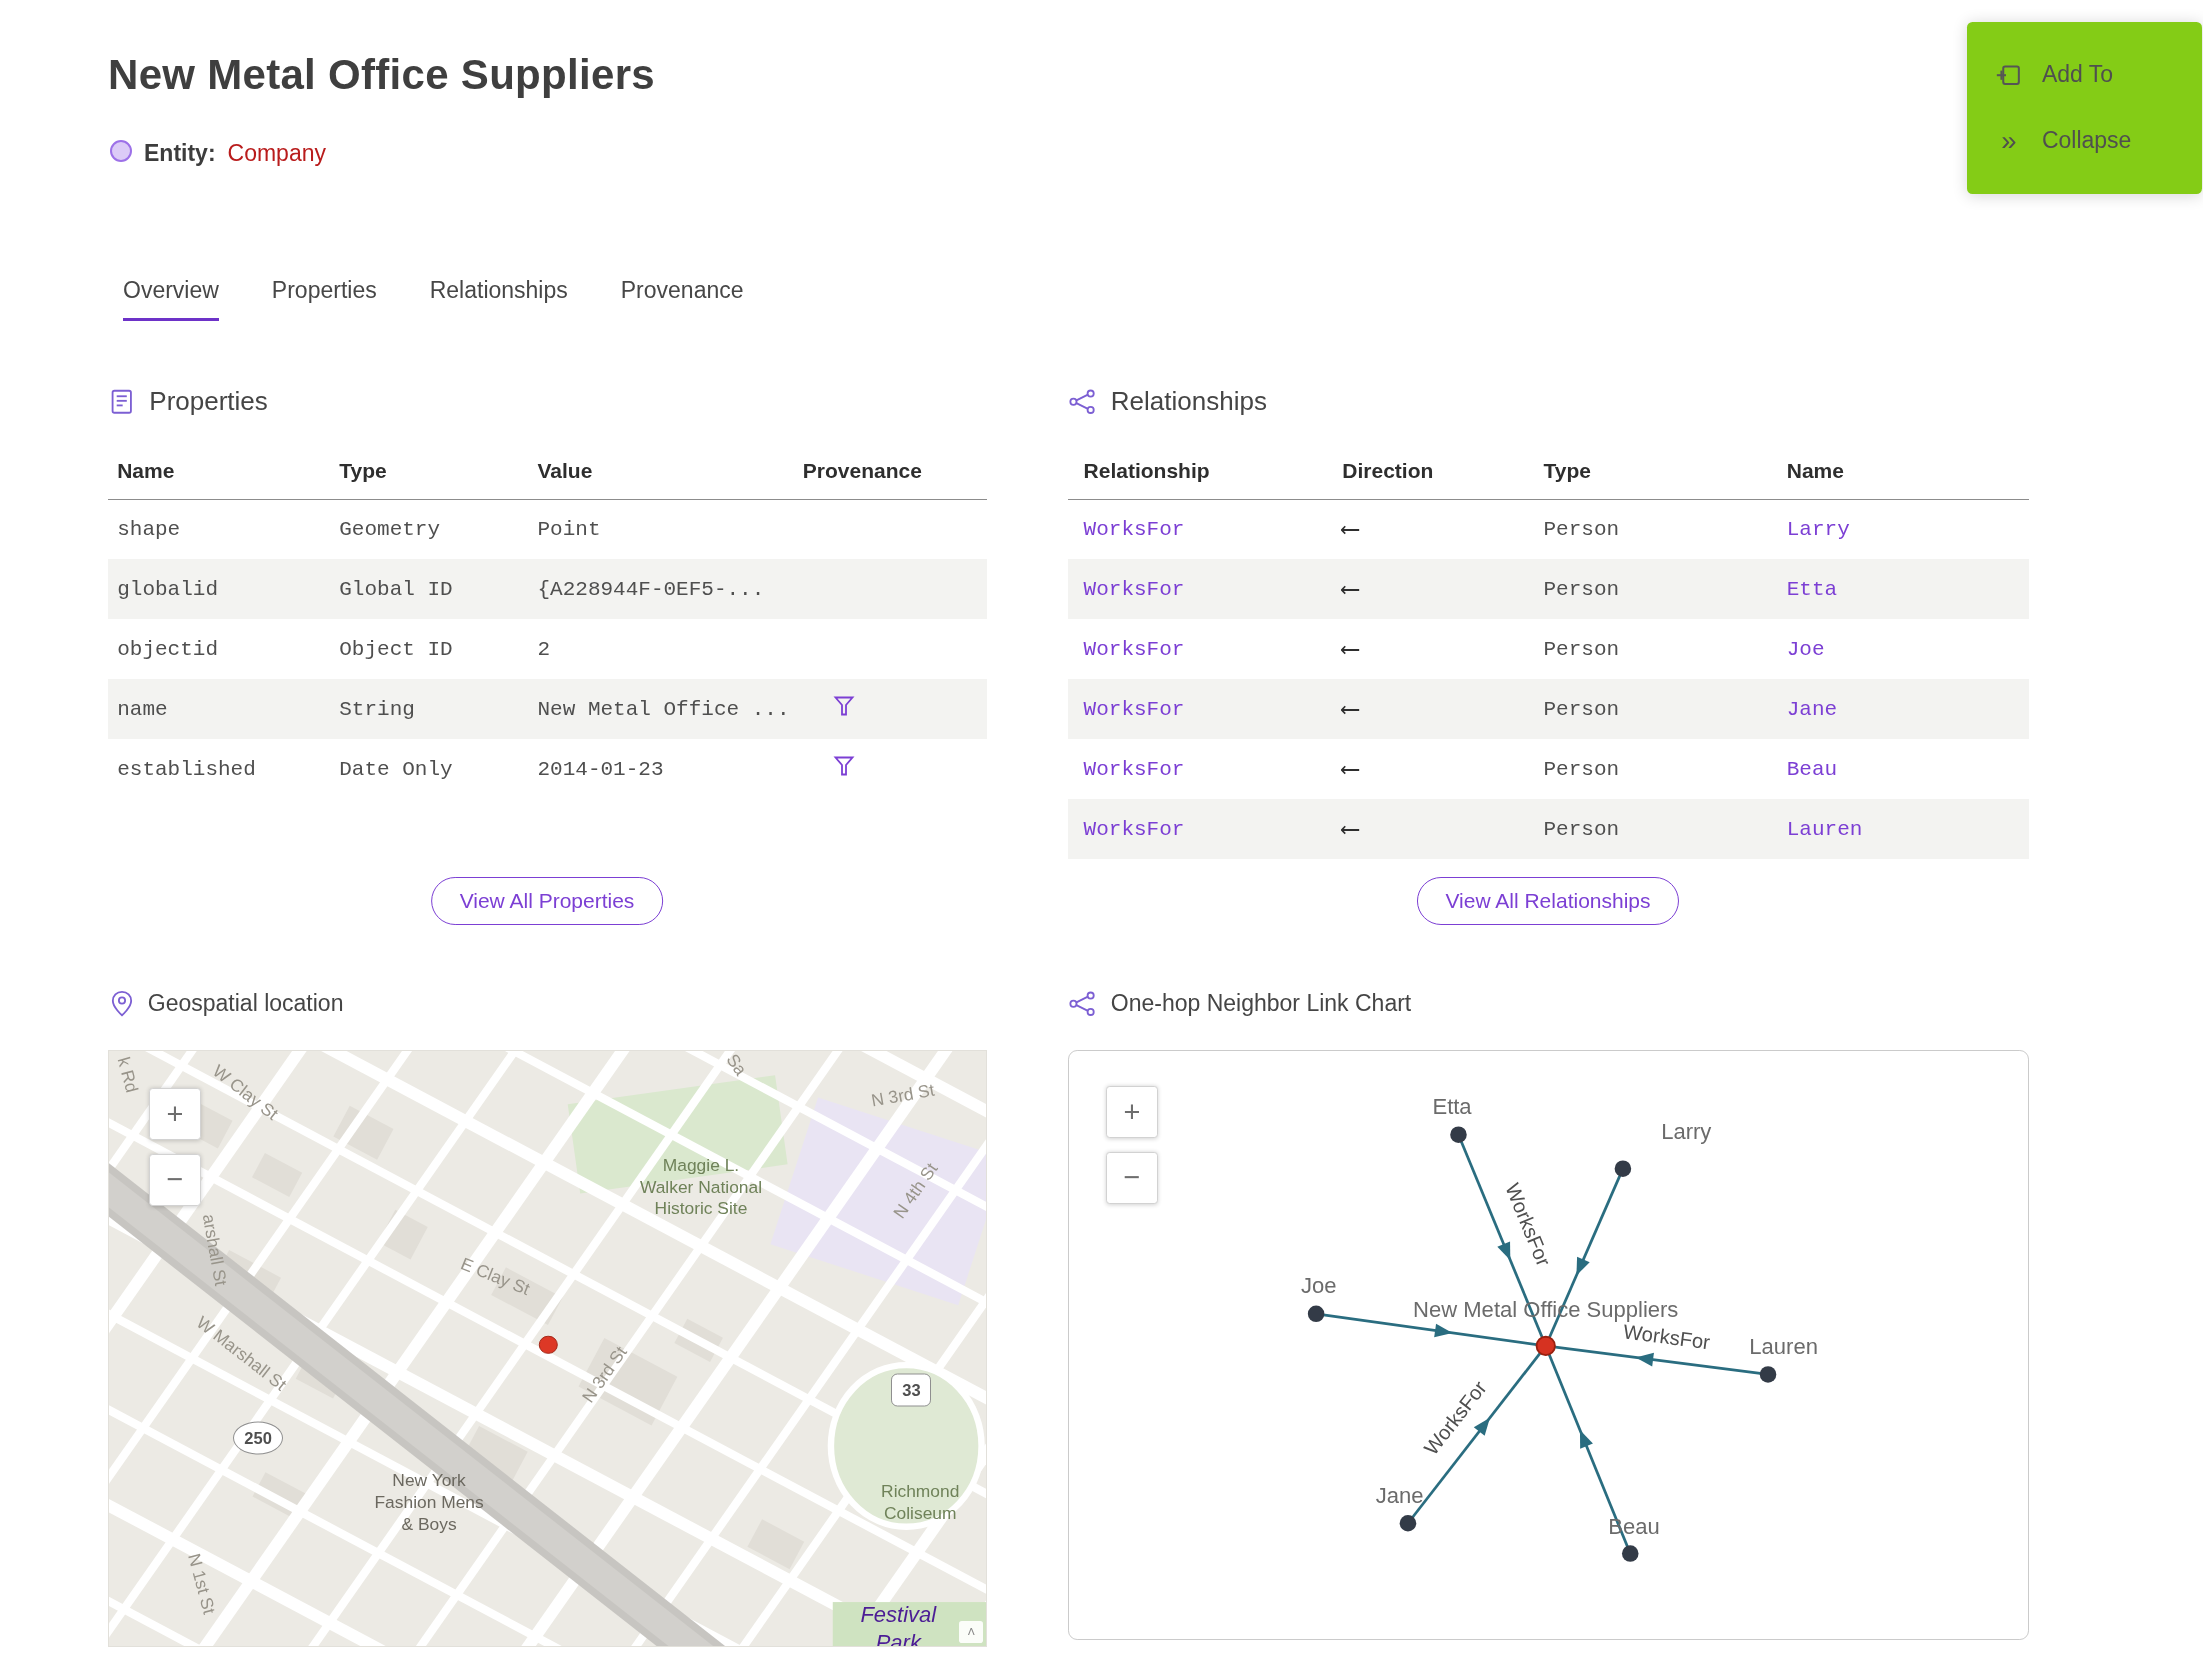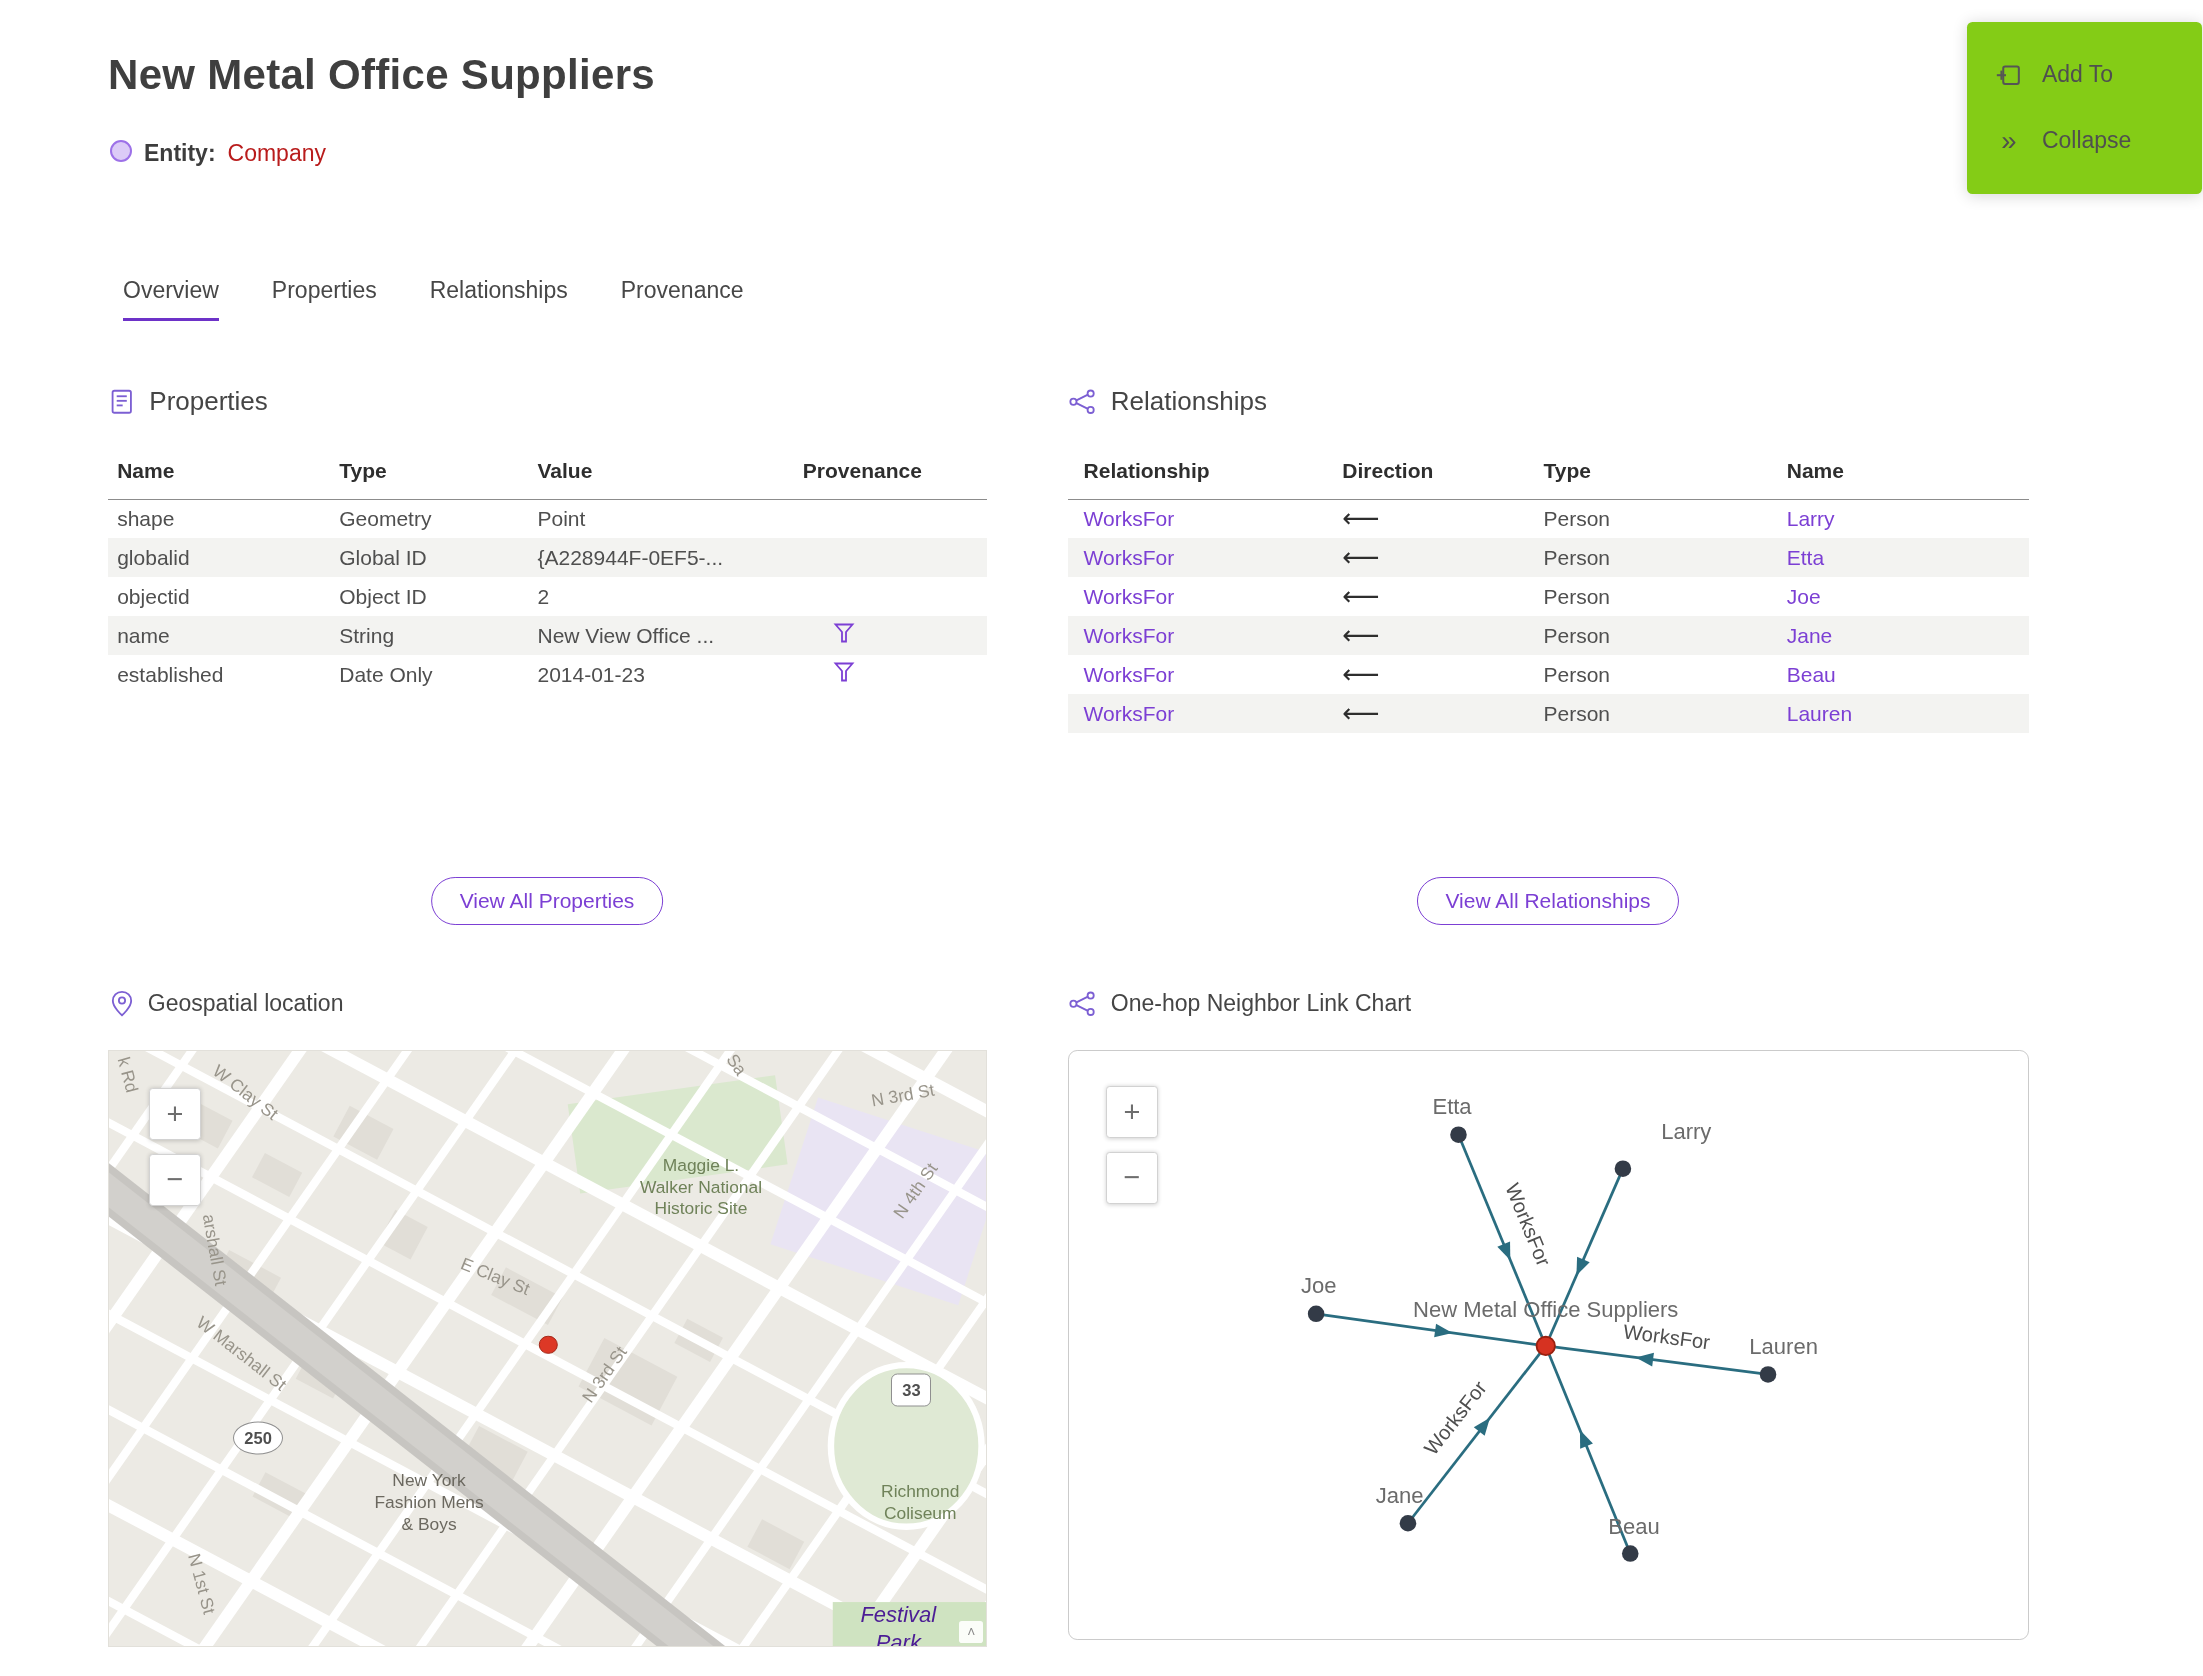--- a/index.html
+++ b/index.html
@@ -25,21 +25,21 @@
 
   .section-header { position:absolute; display:flex; align-items:center; gap:13.8px; color:#454545; }
   .sh-title-lg { font-size:26px; }
   .sh-title-sm { font-size:23px; }
   .sh-icon { display:flex; align-items:center; }
 
   .data-table { position:absolute; border-collapse:collapse; table-layout:fixed; }
   .data-table.props { left:108px; top:448px; width:879px; }
   .data-table.rels  { left:1068px; top:448px; width:961px; }
   .data-table th { font-size:21px; font-weight:700; color:#2e2e2e; text-align:left; padding:11px 0 15.6px 0; border-bottom:1.8px solid #8c8c8c; }
-  .data-table td { height:39px; font-size:21px; color:#4f4f4f; vertical-align:middle; }
+  .data-table td { height:60px; font-size:21px; color:#4f4f4f; vertical-align:middle;font-family:Liberation Mono, monospace; }
   .data-table tbody tr:nth-child(even) { background:#f3f3f1; }
   .props th:first-child, .props td:first-child { padding-left:9.2px; }
   .rels th:first-child,  .rels td:first-child  { padding-left:15.6px; }
   .prov-cell { padding-left:29px; }
   .lnk { color:#7c3fd4; cursor:pointer; }
   .arrow-glyph { font-size:26px; color:#2e2e2e; }
 
   .view-all-btn { position:absolute; top:877px; transform:translateX(-50%); background:#fff; border:1.8px solid #7c3fd4;
     color:#7c3fd4; font-size:21px; font-family:"Liberation Sans",sans-serif; padding:11px 27.5px; border-radius:27.5px; cursor:pointer; }
 
@@ -151,21 +151,21 @@
         </tr>
         <tr>
           <td>objectid</td>
           <td>Object ID</td>
           <td>2</td>
           <td class="prov-cell"></td>
         </tr>
         <tr>
           <td>name</td>
           <td>String</td>
-          <td>New View Office ...</td>
+          <td>New Metal Office ...</td>
           <td class="prov-cell"><svg width="24" height="24" viewBox="0 0 24 24" fill="none" stroke="#7c3fd4" stroke-width="1.8">
               <path d="M3.5 3.5 H20.5 L14 11 V20.5 H10 V11 Z"></path>
             </svg></td>
         </tr>
         <tr>
           <td>established</td>
           <td>Date Only</td>
           <td>2014-01-23</td>
           <td class="prov-cell"><svg width="24" height="24" viewBox="0 0 24 24" fill="none" stroke="#7c3fd4" stroke-width="1.8">
               <path d="M3.5 3.5 H20.5 L14 11 V20.5 H10 V11 Z"></path>

